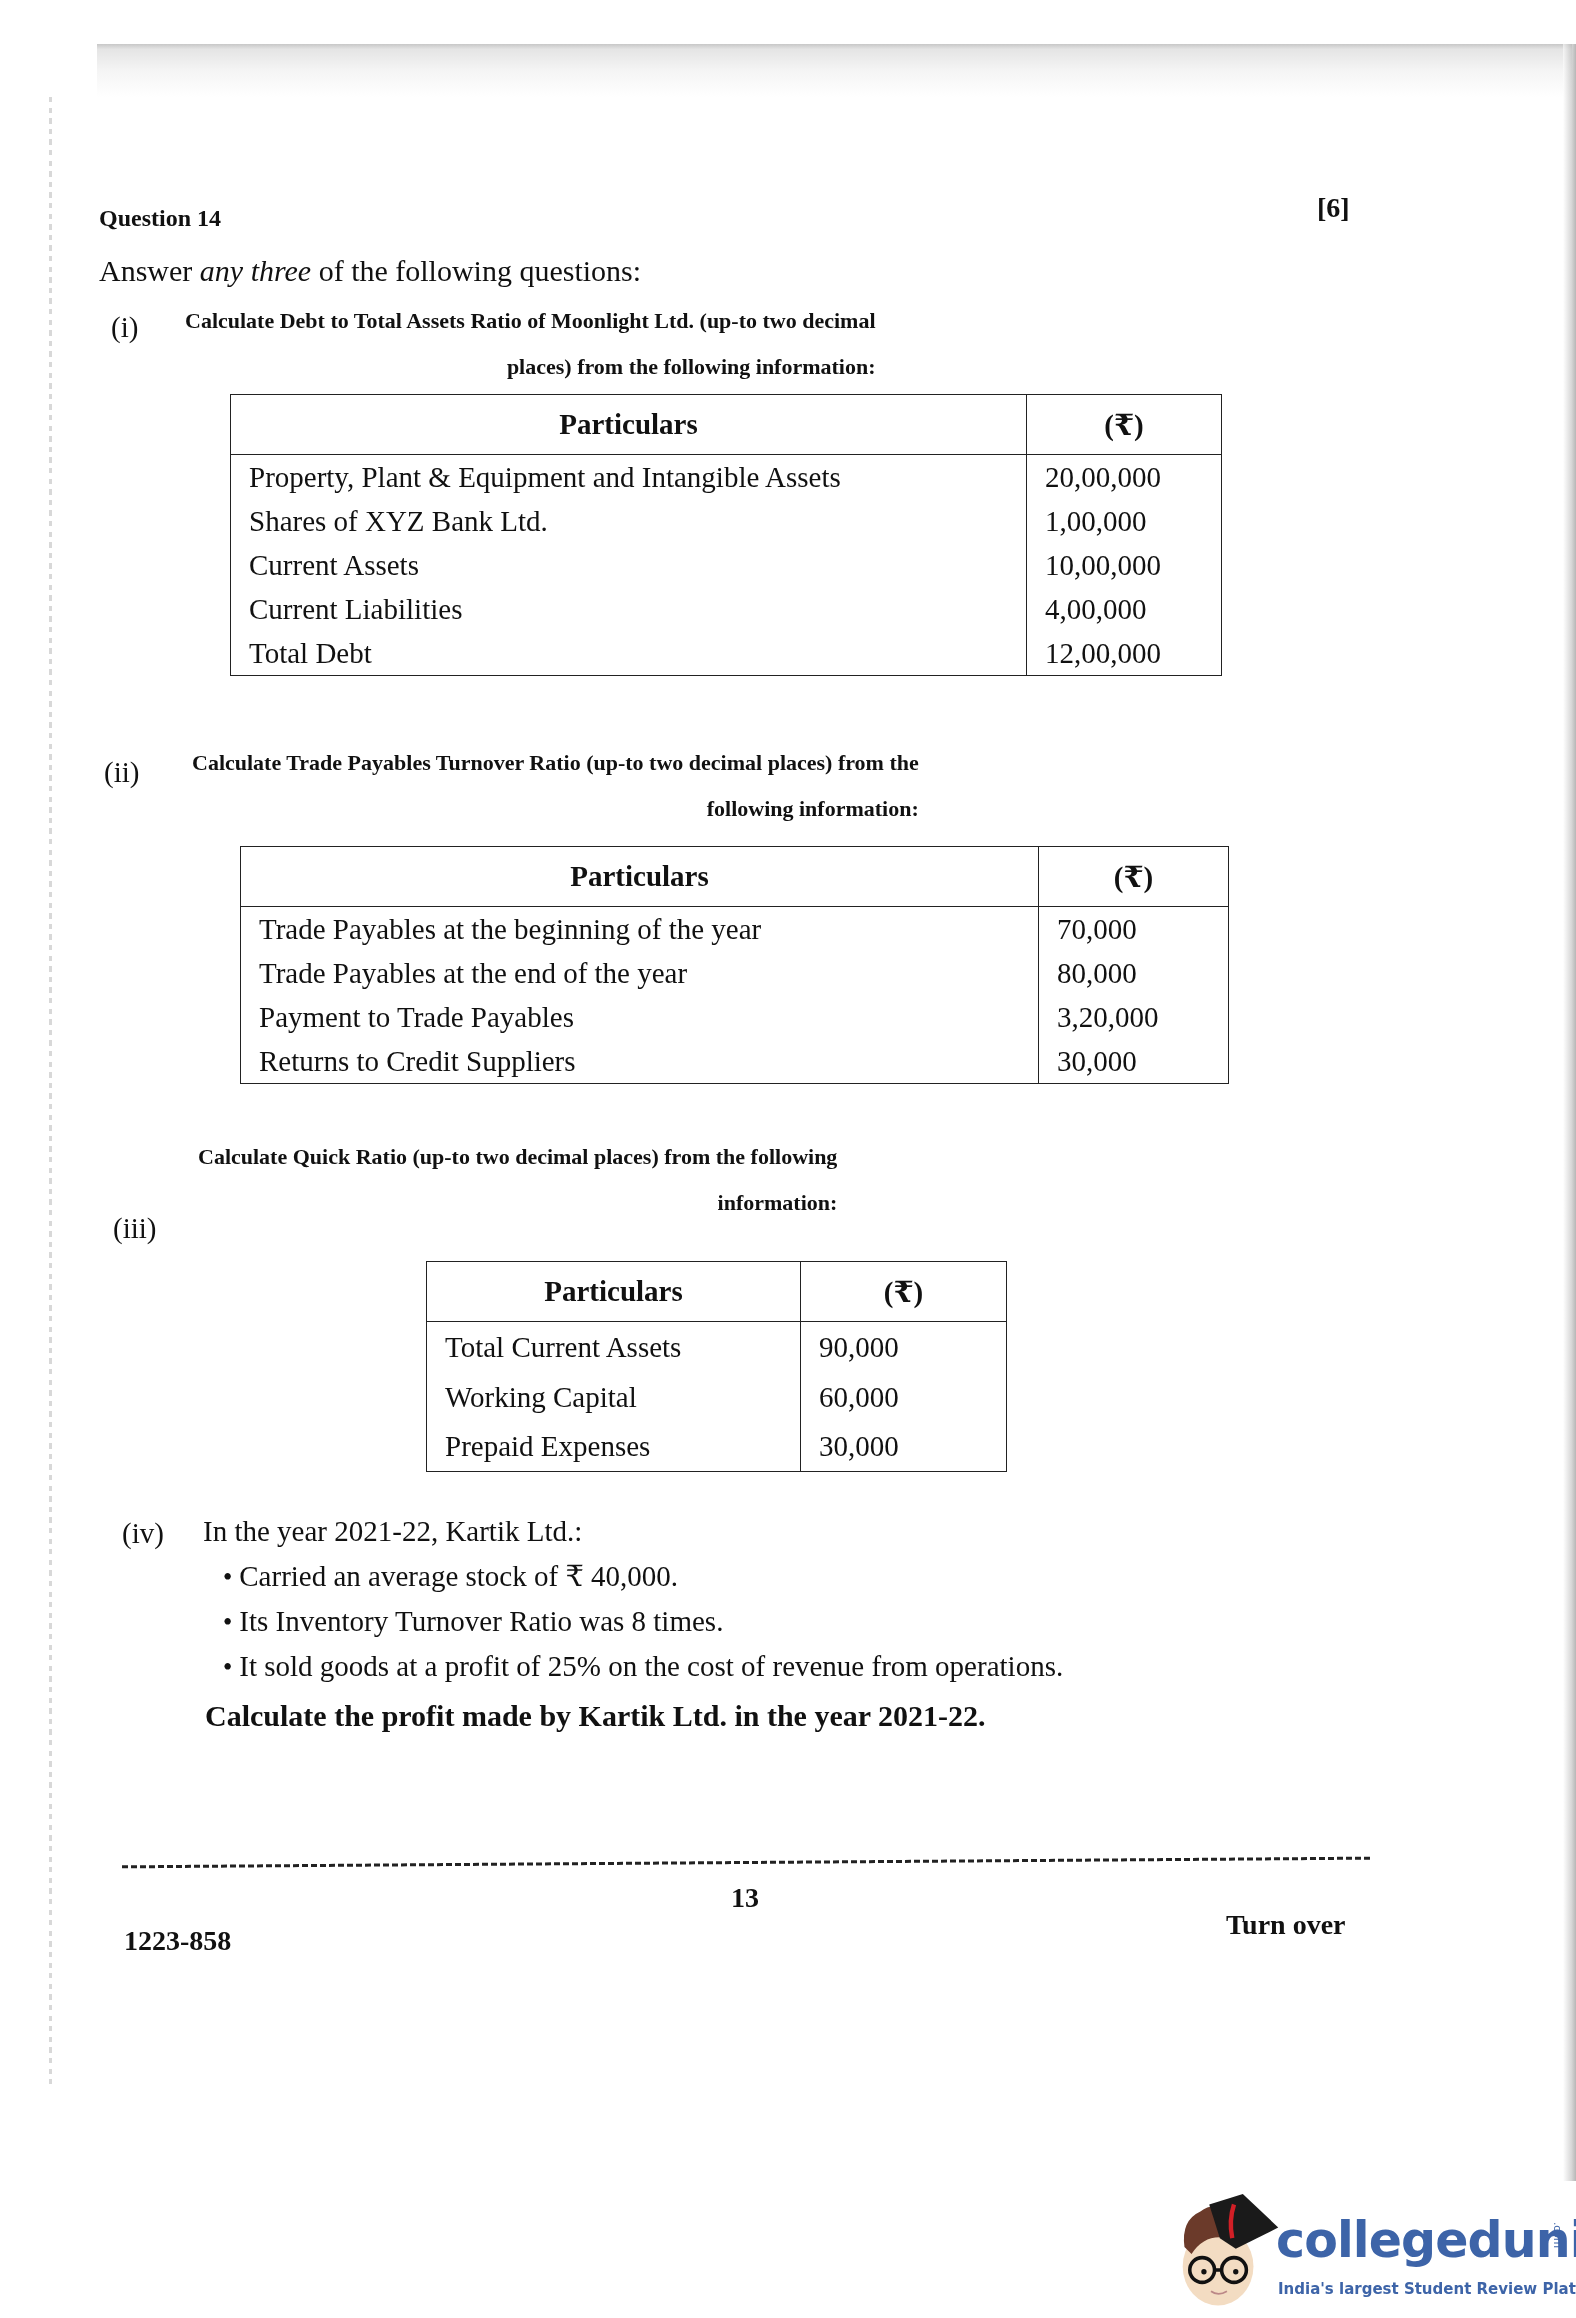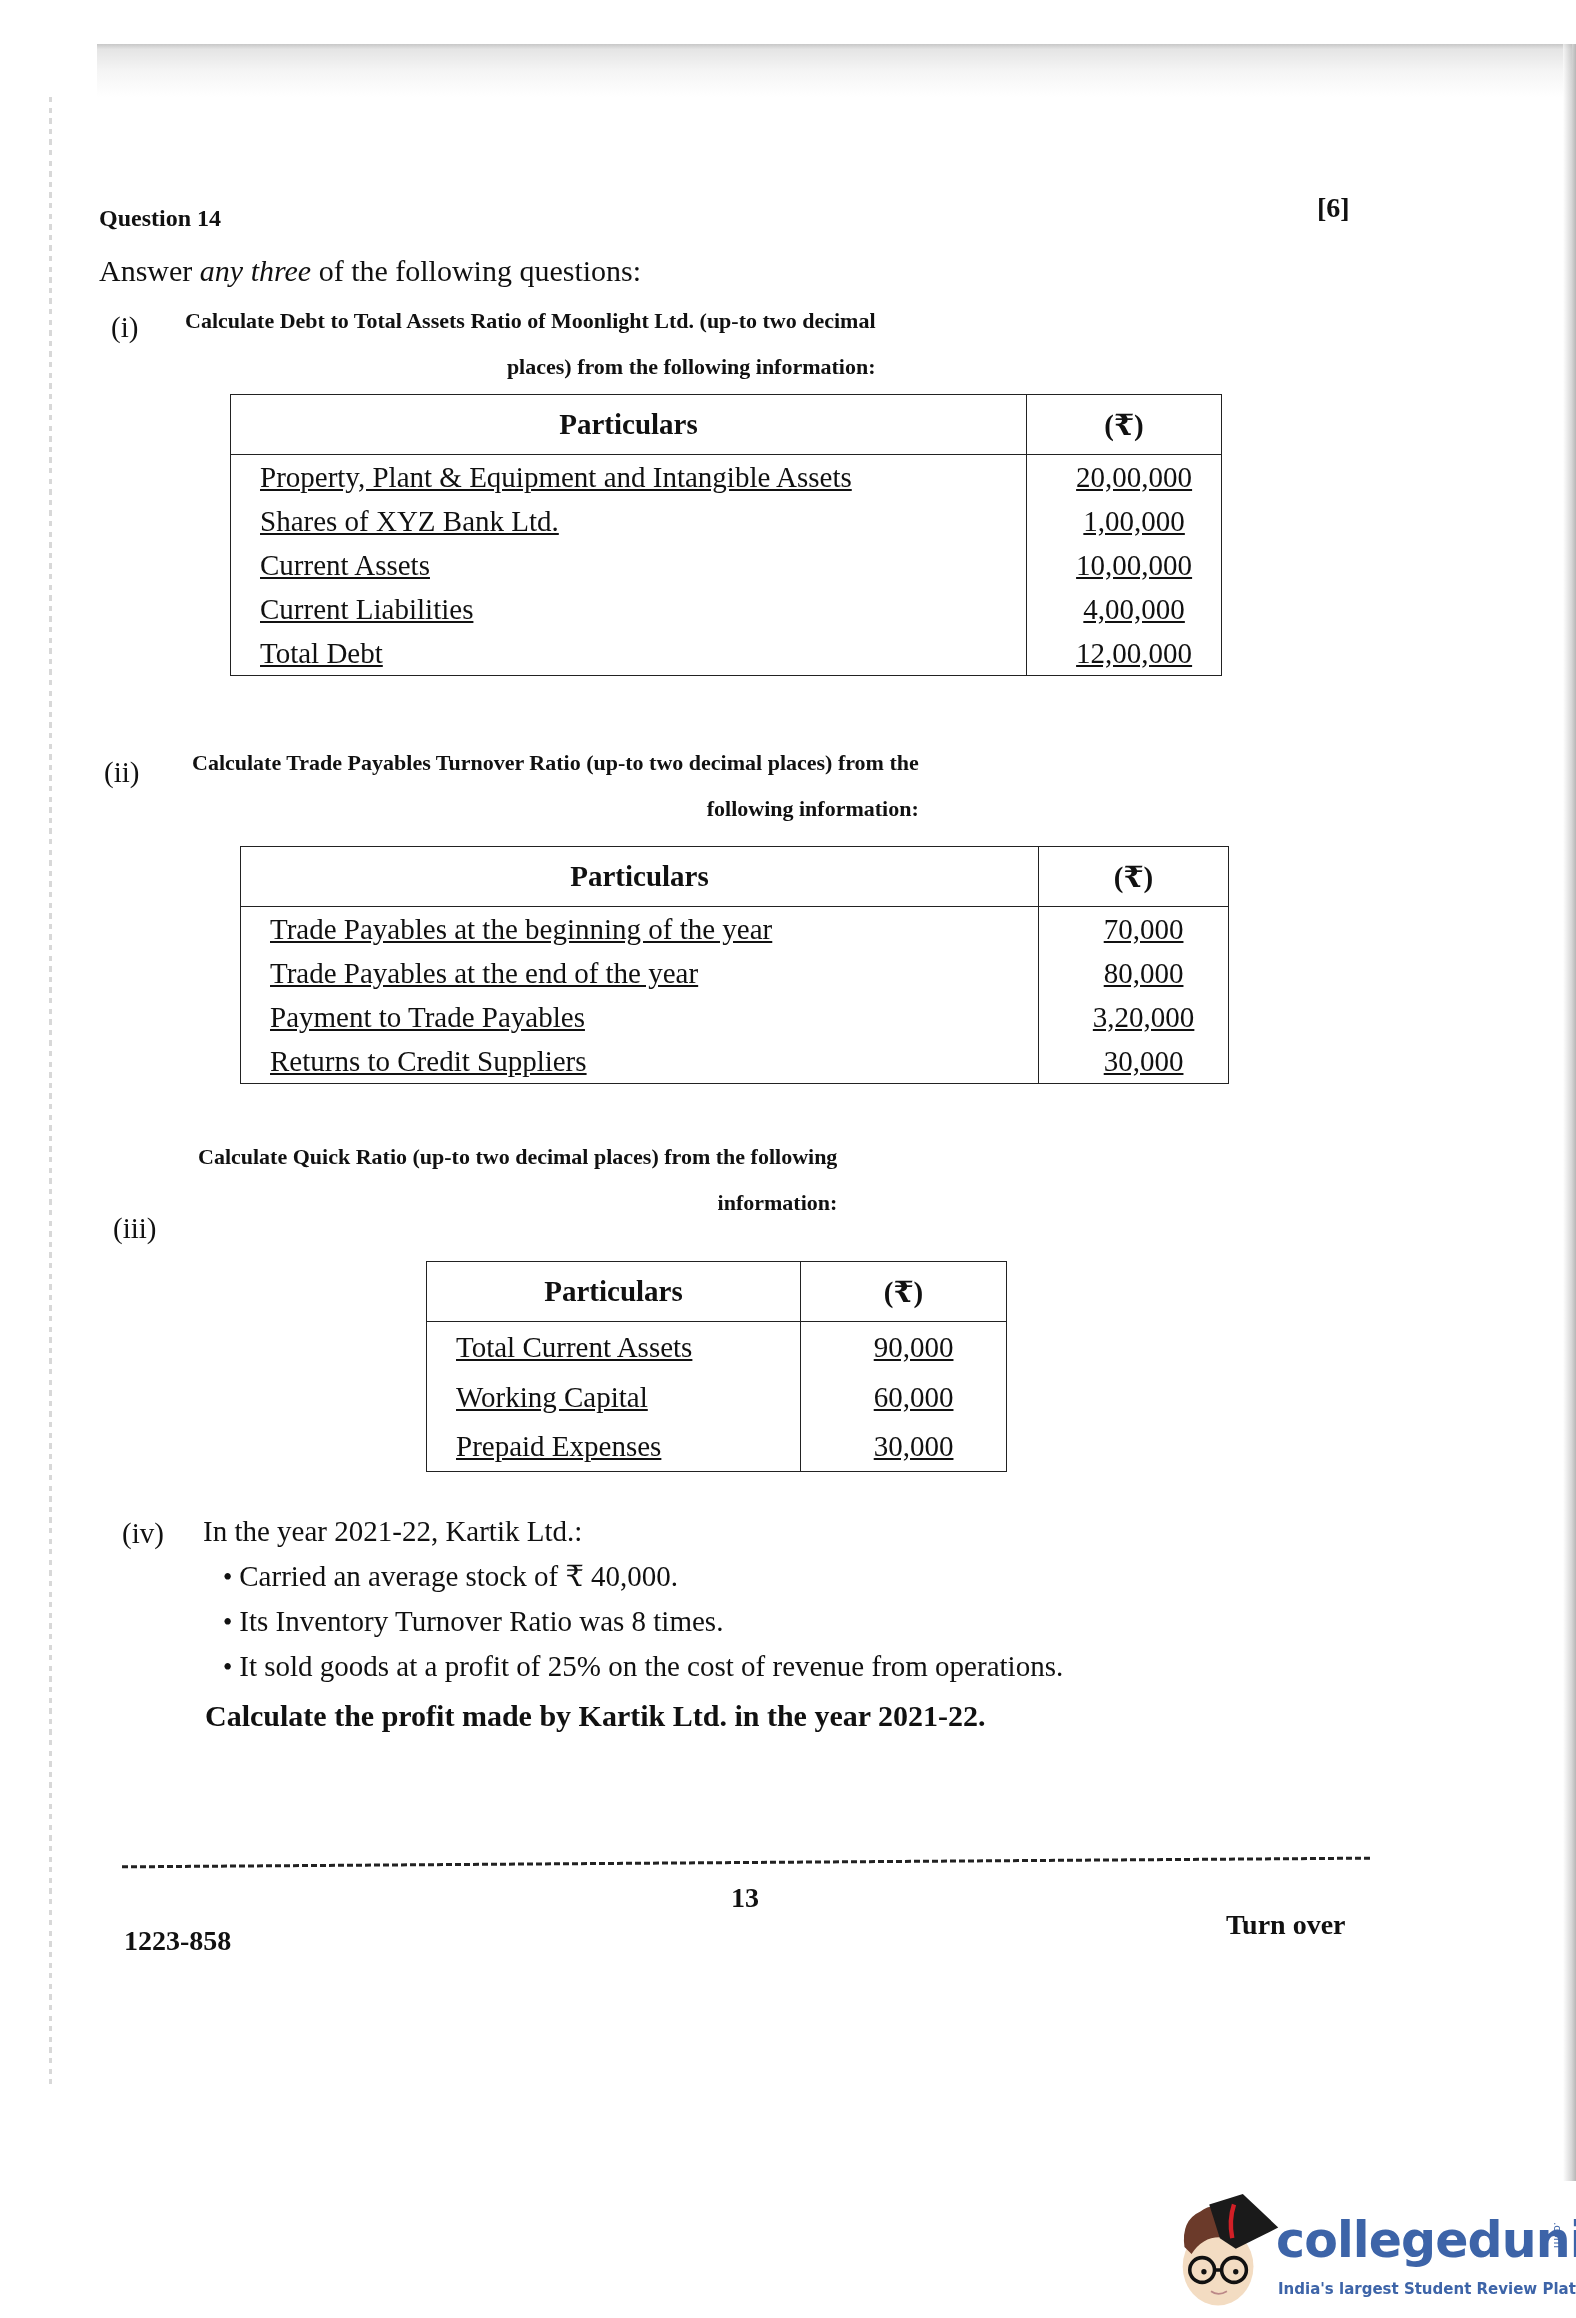--- a/index.html
+++ b/index.html
@@ -33,22 +33,22 @@
 
   table.fin {
     position: absolute; border-collapse: collapse; font-size: 29px;
   }
   table.fin th, table.fin td { border-left: 1.8px solid #222; border-right: 1.8px solid #222; }
   table.fin thead th {
     border-top: 1.8px solid #222; border-bottom: 1.8px solid #222;
     font-weight: bold; height: 57px; text-align: center; vertical-align: middle;
   }
   table.fin tbody tr:last-child td { border-bottom: 1.8px solid #222; margin-top: 32px; }
-  table.fin td { padding: 0 29px; height: 44px; vertical-align: middle; text-decoration: underline; }
-  table.fin td.amt { text-align: center; padding-right: 8.8px; }
+  table.fin td { padding: 0 18px; height: 44px; vertical-align: middle; }
+  table.fin td.amt { text-align: left; padding-right: 8.8px; }
 
   .bullets { list-style: none; margin: 0; padding: 0; font-size: 29px; line-height: 44px; }
   .bullets li::before { content: "\2022"; font-size: 26.5px; margin-right: 7px; }
 
   .rule {
     position: absolute; left: 122px; top: 1861px; width: 1248px; height: 0;
     border-top: 3.5px dashed #222; transform: rotate(-0.4deg);
   }
   .footer-text { font-size: 28px; font-weight: bold; }
 

